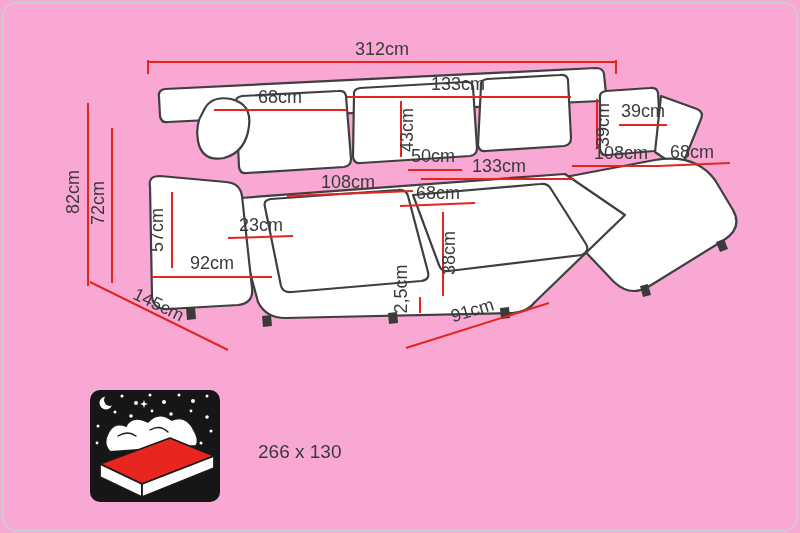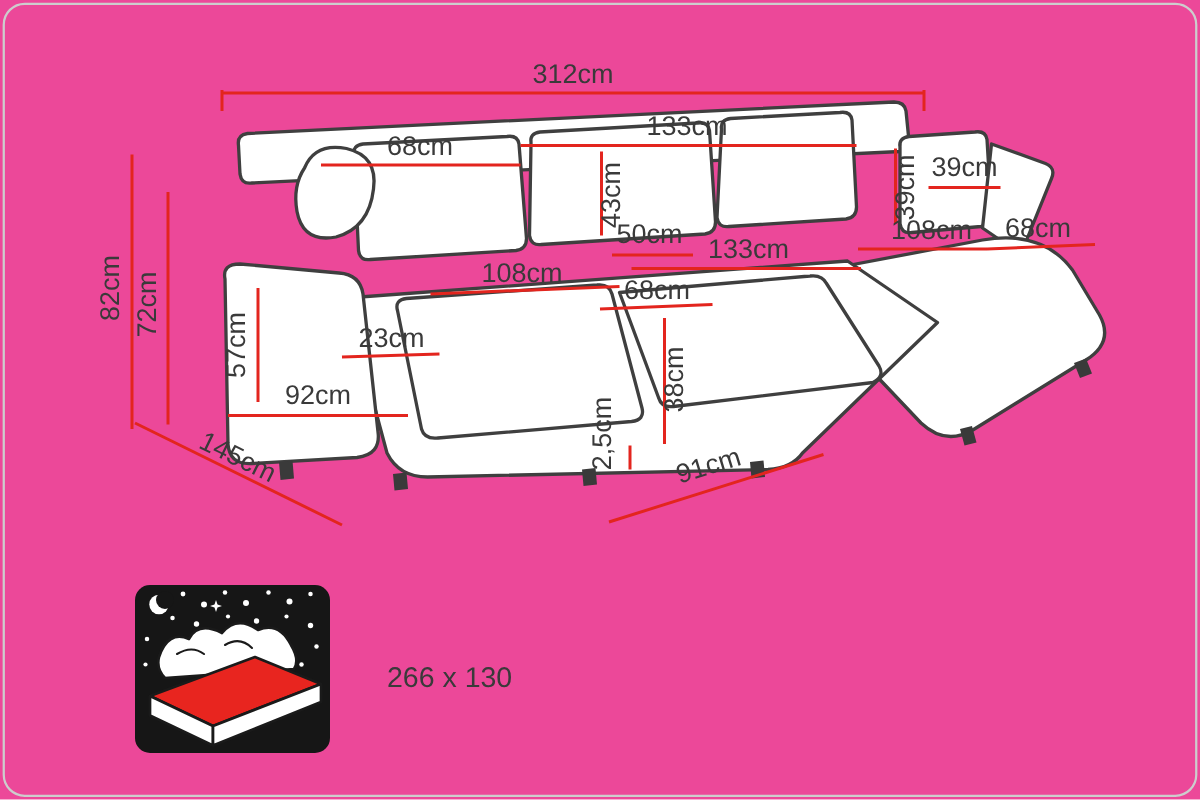--- a/index.html
+++ b/index.html
@@ -3,21 +3,21 @@
 <meta charset="utf-8">
 <style>
   :root{
     --dimension-line:#e3251e;
     --label-text:#3a3a3a;
     --sofa-outline:#3f3f3f;
     --bed-icon-bg:#161616;
     --bed-mattress:#e8251f;
   }
   html,body{margin:0;padding:0;background:#ffffff;}
-  .stage{position:relative;width:800px;height:533px;background:#ec4899;overflow:hidden;
+  .stage{position:relative;width:800px;height:533px;background:#f9a8d4;overflow:hidden;
          font-family:"Liberation Sans",sans-serif;}
   svg{display:block;}
   .frame{fill:none;stroke:#cdcdcd;stroke-width:1.5;}
   .outline{fill:#ffffff;stroke:var(--sofa-outline);stroke-width:2.2;stroke-linejoin:round;stroke-linecap:round;}
   .leg{fill:#3a3a3a;stroke:none;}
   .dim{stroke:var(--dimension-line);stroke-width:2;fill:none;stroke-linecap:butt;}
   .dim-label{font-family:"Liberation Sans",sans-serif;font-size:18px;fill:var(--label-text);}
   .big-label{font-family:"Liberation Sans",sans-serif;font-size:19px;fill:var(--label-text);}
   .bedline{fill:#ffffff;stroke:#1a1a1a;stroke-width:1.8;stroke-linejoin:round;}
   .bedsquiggle{fill:none;stroke:#1a1a1a;stroke-width:1.4;stroke-linecap:round;}

